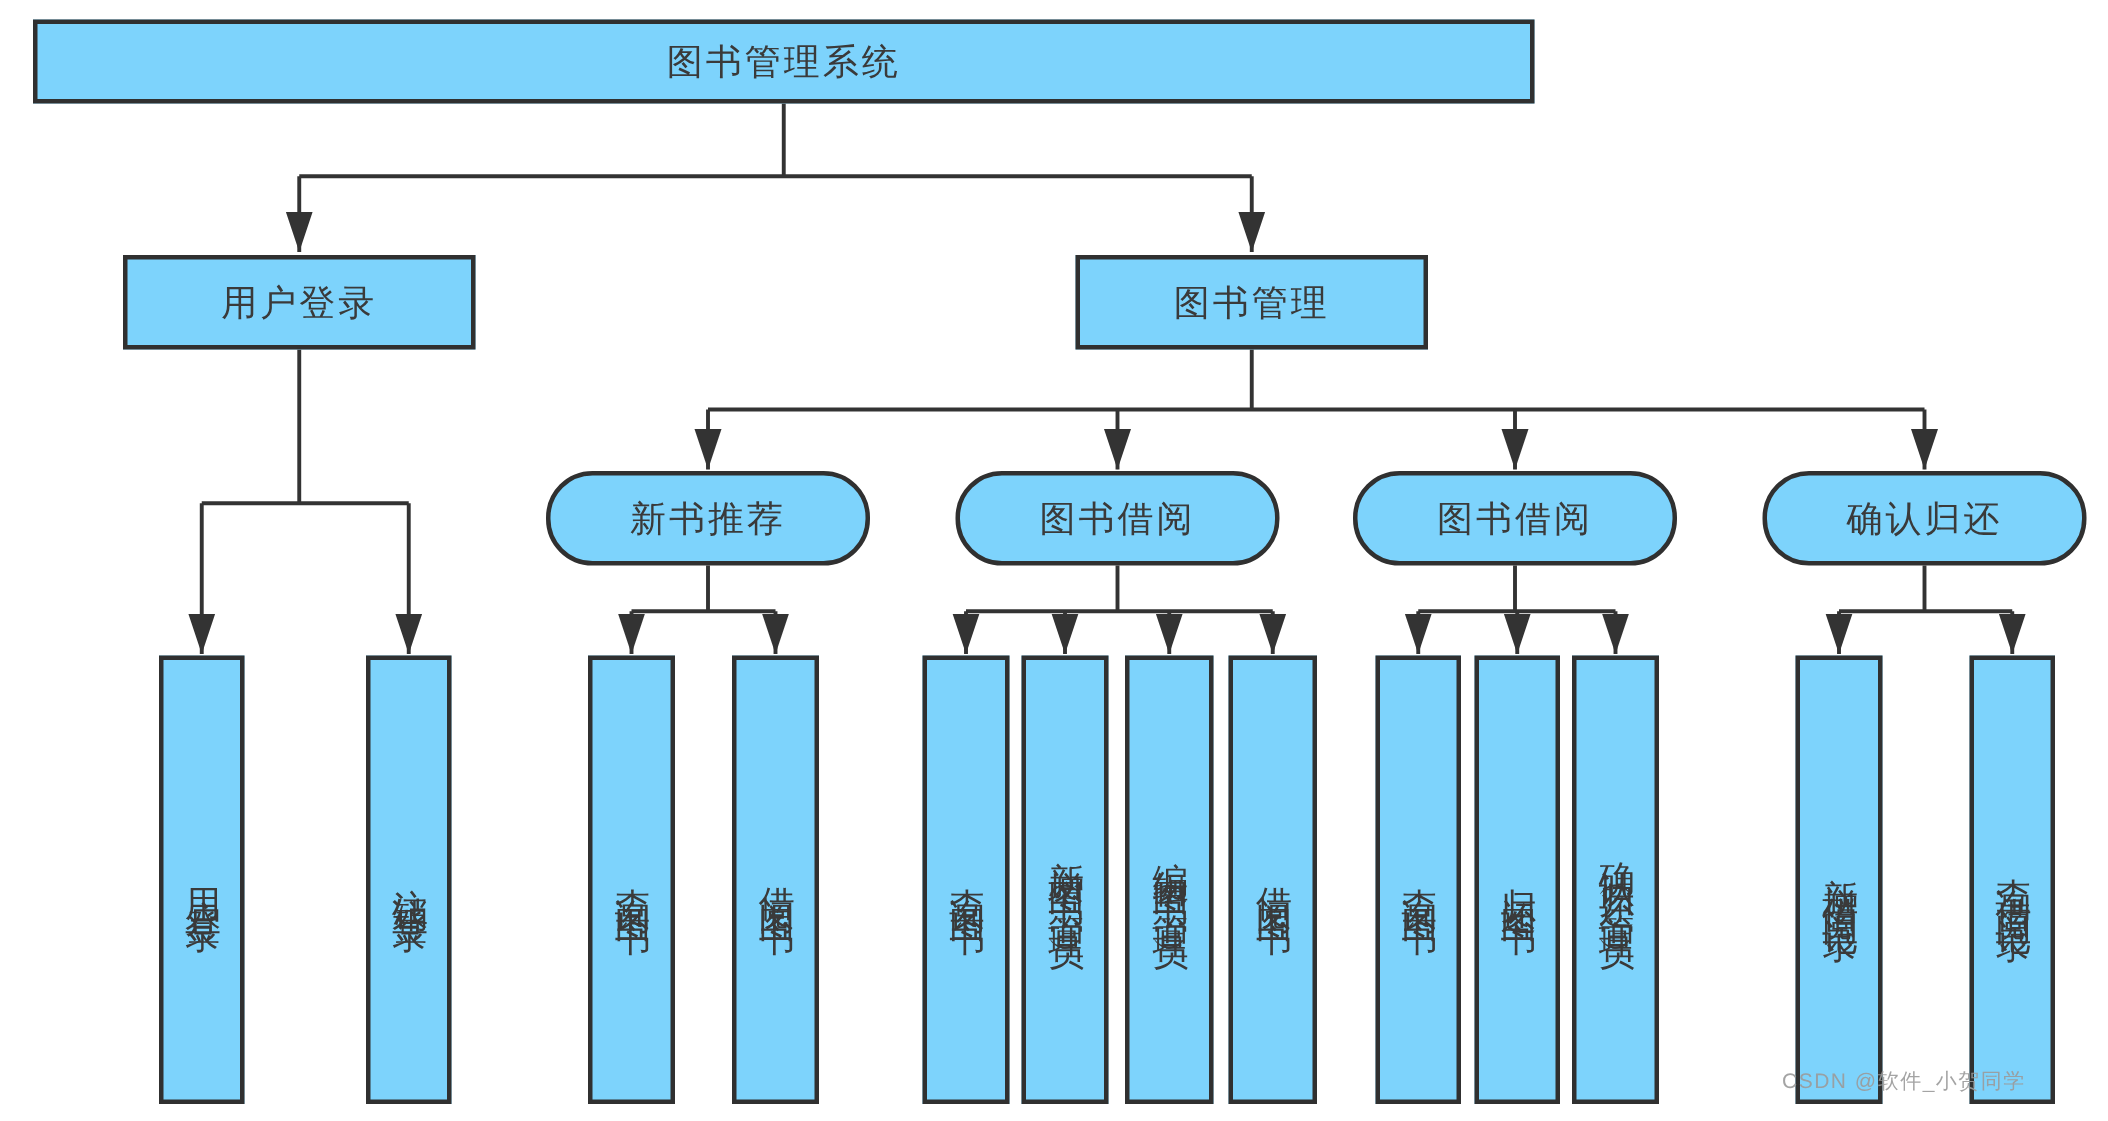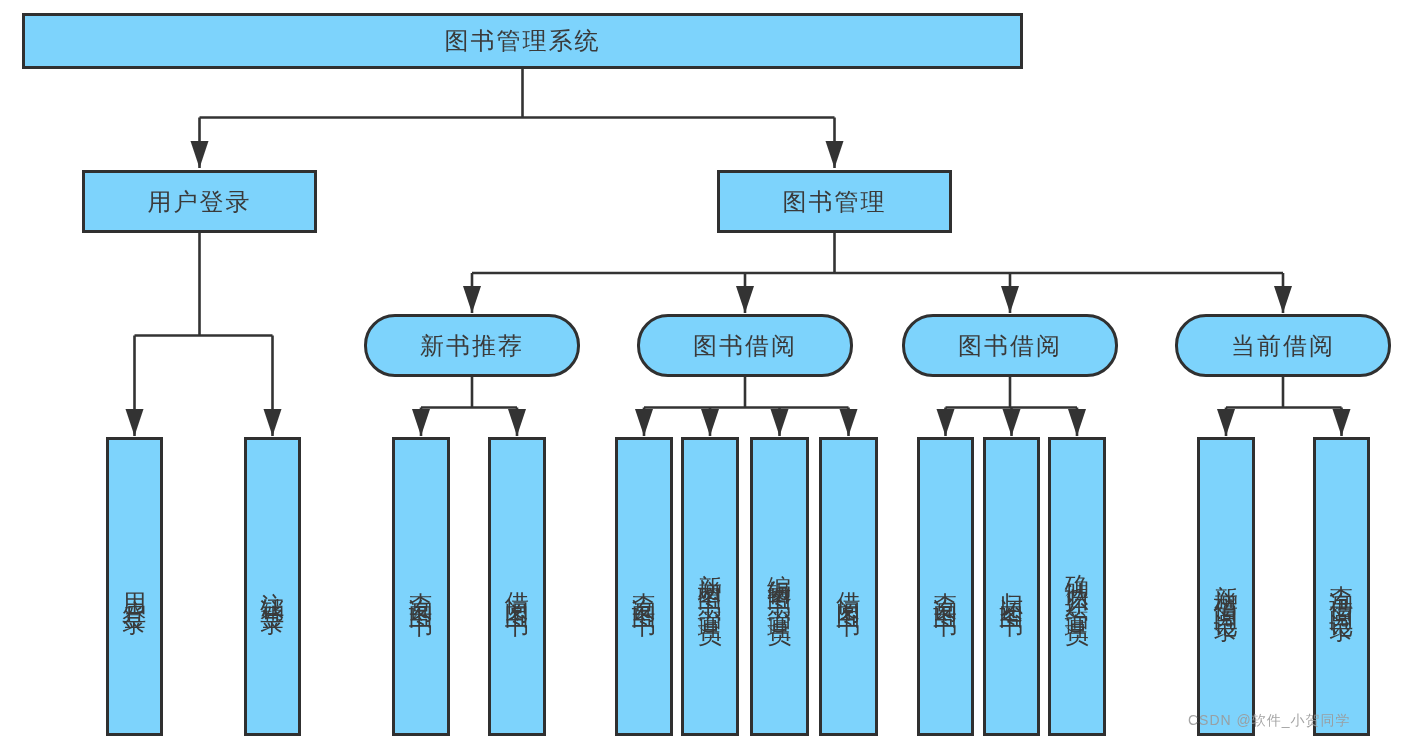--- a/index.html
+++ b/index.html
@@ -128,21 +128,21 @@
   <div class="node hnode lvl3" style="left:364px;">
     <span>新书推荐</span>
   </div>
   <div class="node hnode lvl3" style="left:637px;">
     <span>图书借阅</span>
   </div>
   <div class="node hnode lvl3" style="left:902px;">
     <span>图书借阅</span>
   </div>
   <div class="node hnode lvl3" style="left:1175px;">
-    <span>当前借阅</span>
+    <span>确认归还</span>
   </div>
 
   <div class="node leaf" style="left:106px;width:57px;">
     <span class="vtext">用户登录</span>
   </div>
   <div class="node leaf" style="left:244px;width:57px;">
     <span class="vtext">注销登录</span>
   </div>
 
   <div class="node leaf" style="left:392px;width:58px;">

